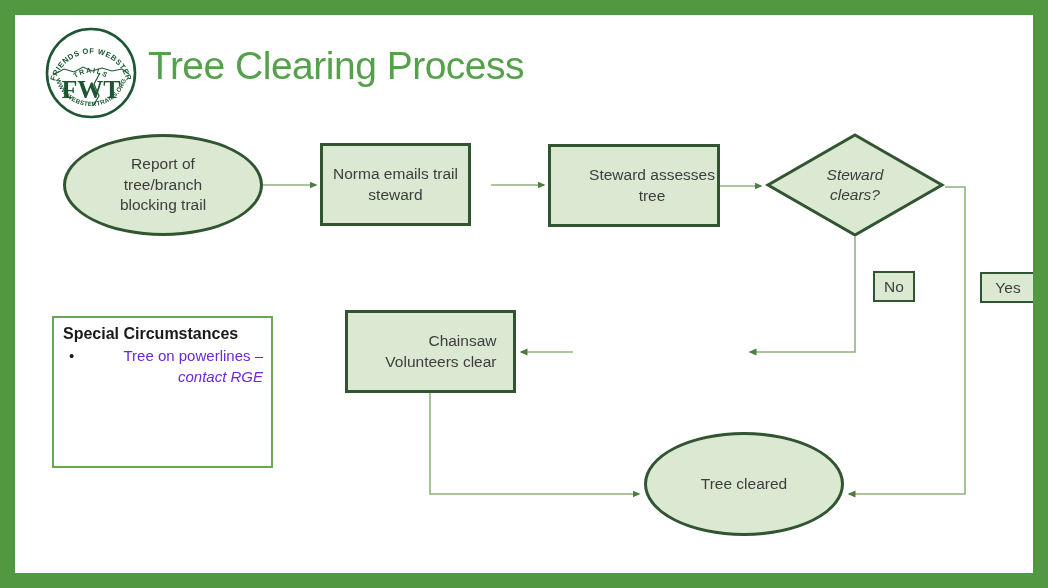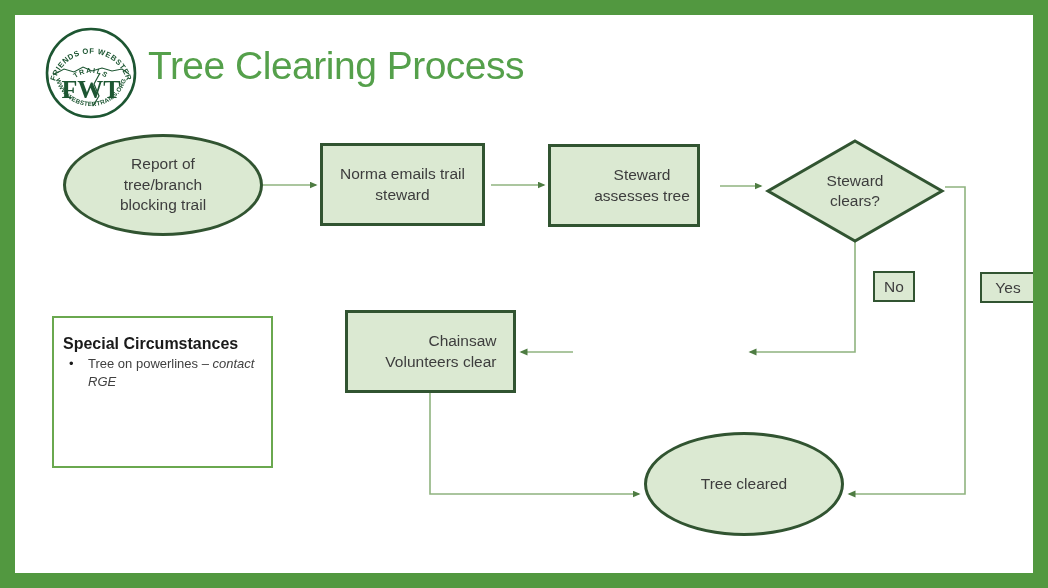--- a/index.html
+++ b/index.html
@@ -28,45 +28,45 @@
   .connectors{position:absolute;left:0;top:0;width:1048px;height:588px;z-index:1;}
 
   
   .node{position:absolute;display:flex;align-items:center;justify-content:center;
         color:var(--text-dark);font-size:15.5px;line-height:1.32;text-align:center;z-index:10;}
   .node .node-label{position:relative;z-index:2;}
   .ellipse{background:var(--shape-fill);border:3px solid var(--shape-border);border-radius:50%;align-items:center;}
   .rect{background:var(--shape-fill);border:3px solid var(--shape-border);}
   .n-report{left:63px;top:134px;width:200px;height:102px;}
   .n-report .node-label{max-width:116px;}
-  .n-norma{left:320px;top:143px;width:165px;height:83px;}
+  .n-norma{left:320px;top:143px;width:151px;height:83px;}
   .n-norma .node-label{max-width:142px;}
-  .n-assess{left:548px;top:144px;width:152px;height:83px;padding-left:36px;}
+  .n-assess{left:548px;top:144px;width:172px;height:83px;padding-left:36px;}
   .n-assess .node-label{max-width:142px;}
-  .n-decision{left:765px;top:139px;width:180px;height:104px;background:transparent;border:none;}
+  .n-decision{left:765px;top:133px;width:180px;height:104px;background:transparent;border:none;font-style:italic;}
   .n-decision svg{position:absolute;left:0;top:0;width:100%;height:100%;z-index:1;}
   .n-decision .node-label{max-width:80px;}
   .n-contacts{left:573px;top:310px;width:172px;height:83px;}
   .n-contacts .node-label{max-width:132px;}
   .n-chainsaw{left:345px;top:310px;width:171px;height:83px;text-align:right;}
   .n-chainsaw .node-label{max-width:132px;}
   .n-cleared{left:644px;top:432px;width:200px;height:104px;}
   .edge-label{position:absolute;display:flex;align-items:center;justify-content:center;
         background:var(--shape-fill);border:2.5px solid var(--shape-border);
         color:var(--text-dark);font-size:15.5px;z-index:12;margin-left:40px;}
   .l-no{left:833px;top:271px;width:42px;height:31px;}
   .l-yes{left:940px;top:272px;width:56px;height:31px;}
 
   
   .special{position:absolute;left:52px;top:316px;width:221px;height:152px;background:#fff;
-           border:2px solid var(--special-border);padding:17px 8px 6px 9px;
+           border:2px solid var(--special-border);padding:7px 8px 6px 9px;
            color:#262626;z-index:10;}
   .special h3{font-size:16px;font-weight:bold;margin-bottom:2px;color:#1a1a1a;}
   .sc-list{list-style:none;}
-  .sc-list li{position:relative;padding-left:25px;font-size:13px;line-height:1.42;color:#404040;}
+  .sc-list li{position:relative;padding-left:25px;font-size:15px;line-height:1.42;color:#6d28d9;text-align:right;}
   .sc-list li::before{content:"•";position:absolute;left:6px;top:0;color:#1a1a1a;}
   .sc-list em{font-style:italic;}
 </style>
 </head>
 <body>
 
 <div class="slide">
 
   <svg class="connectors" viewBox="0 0 1048 588" xmlns="http://www.w3.org/2000/svg">
     <defs>

